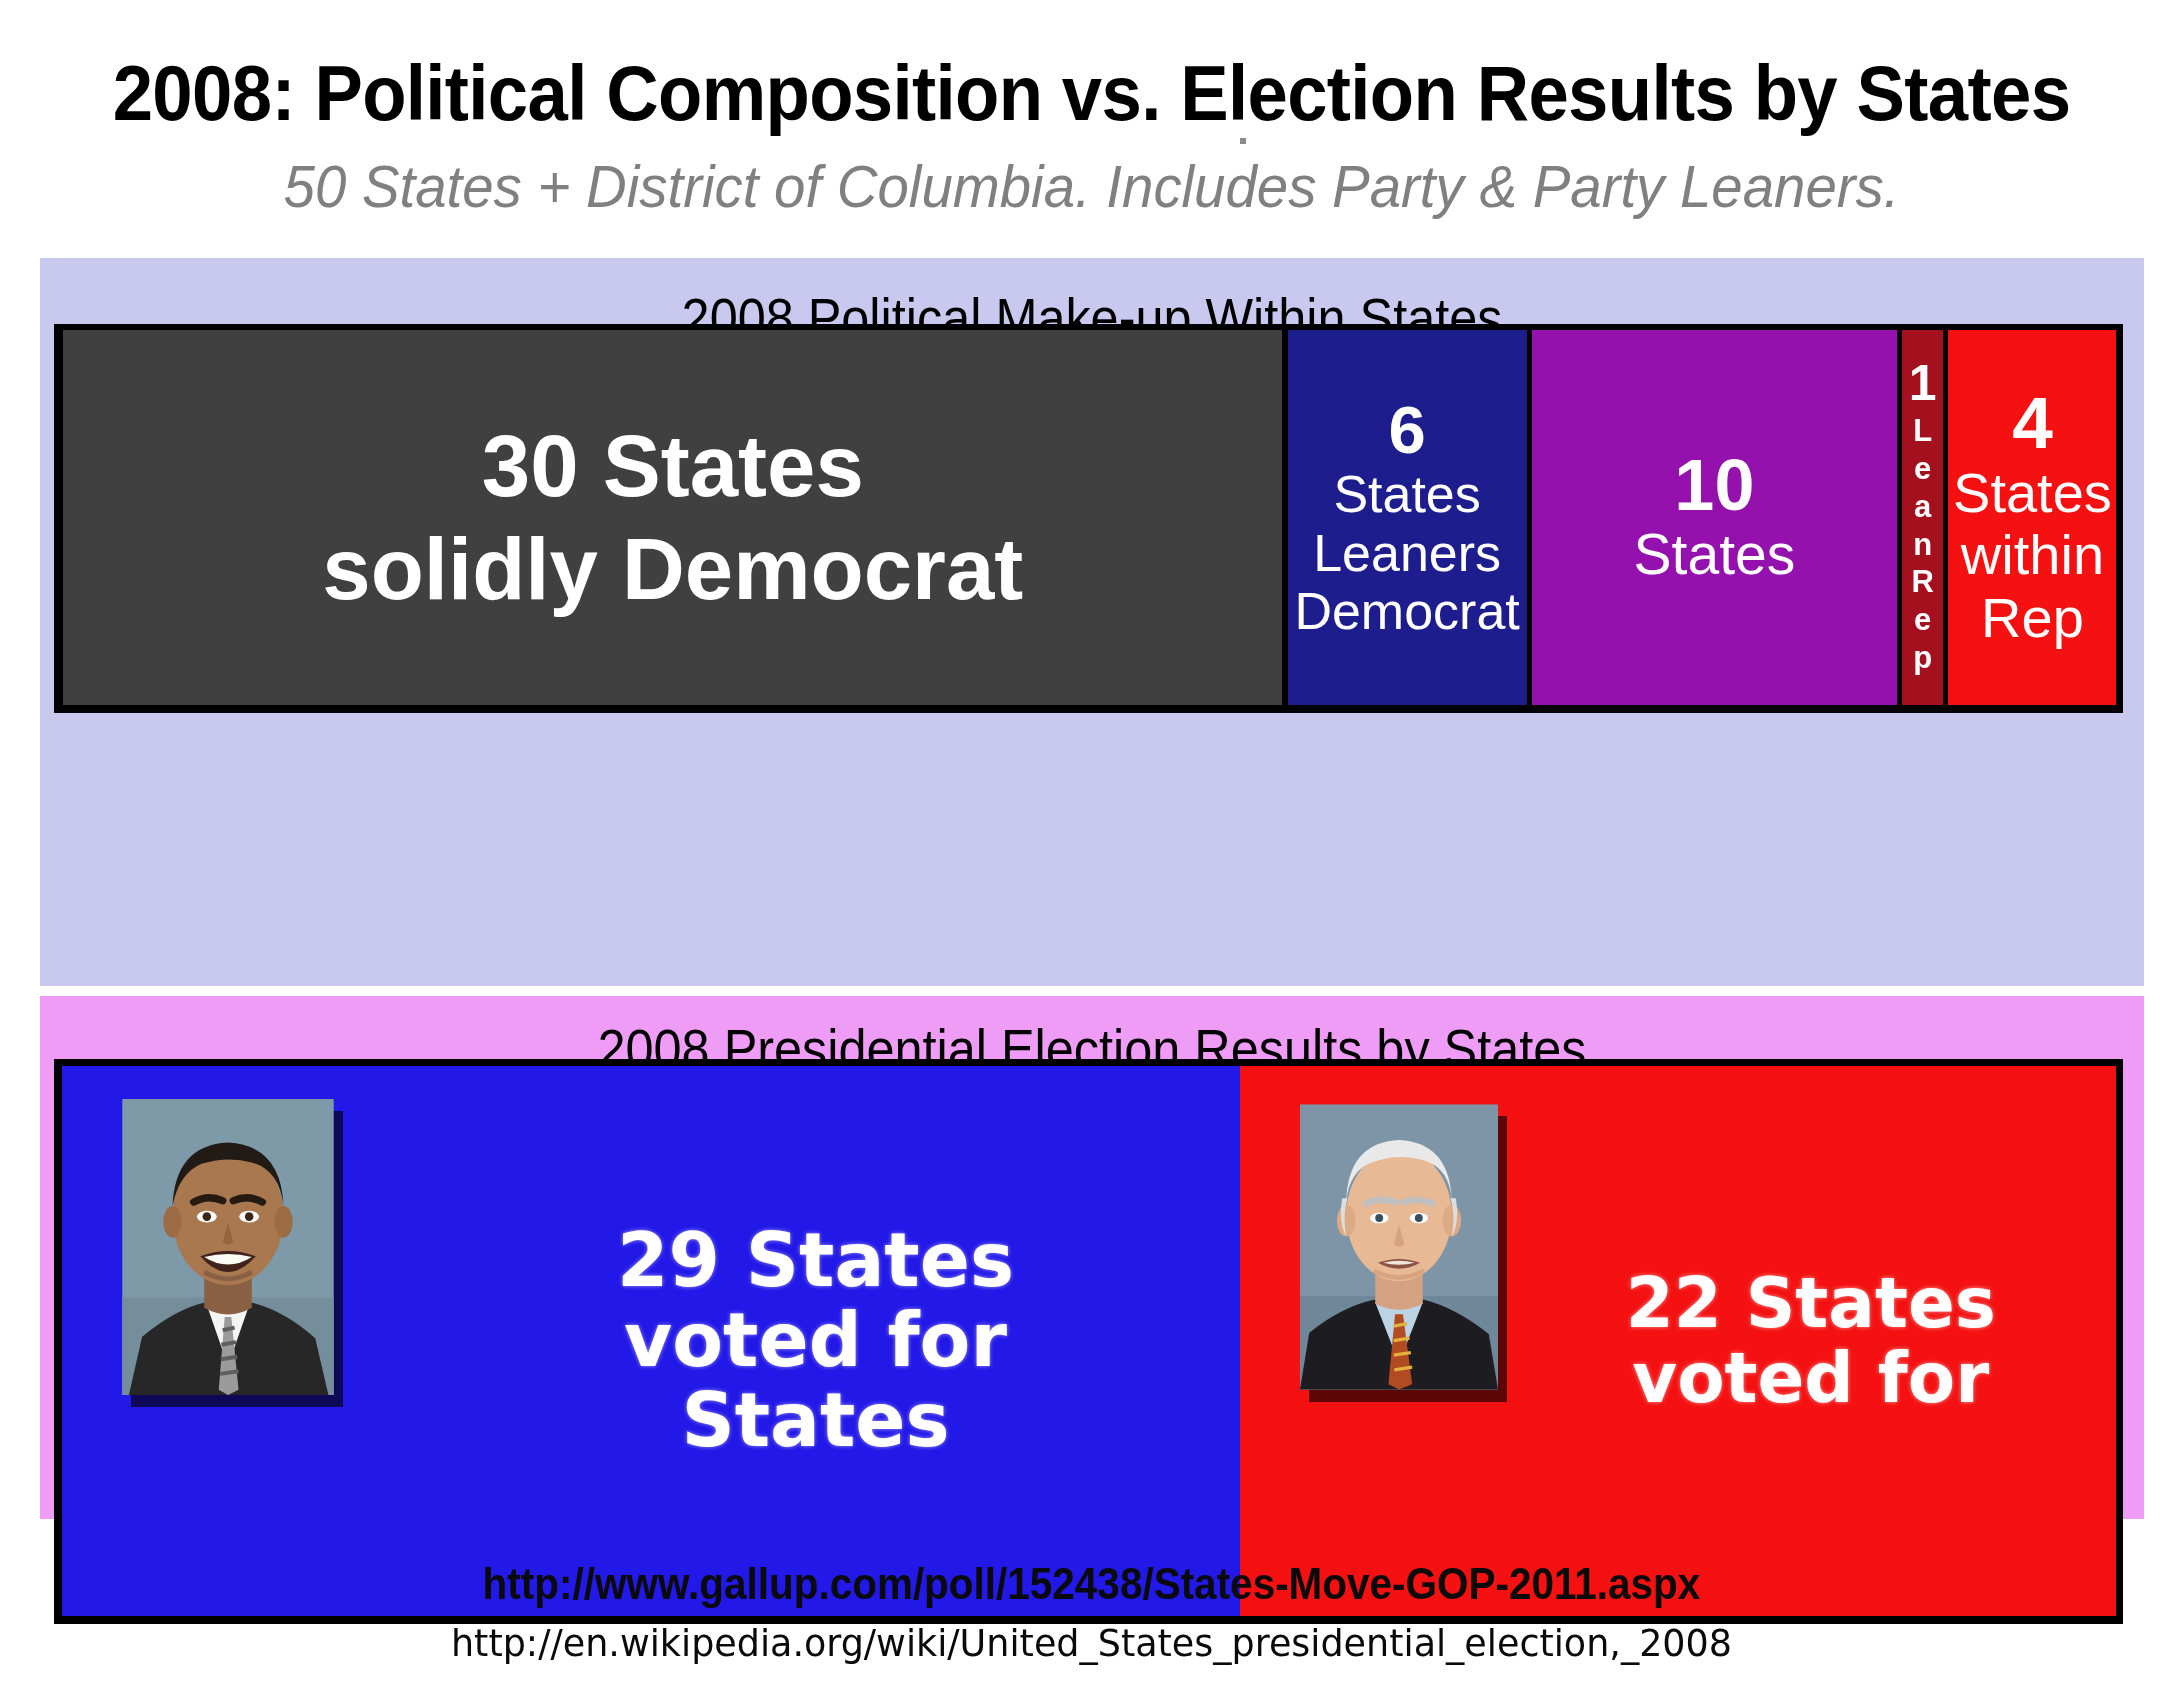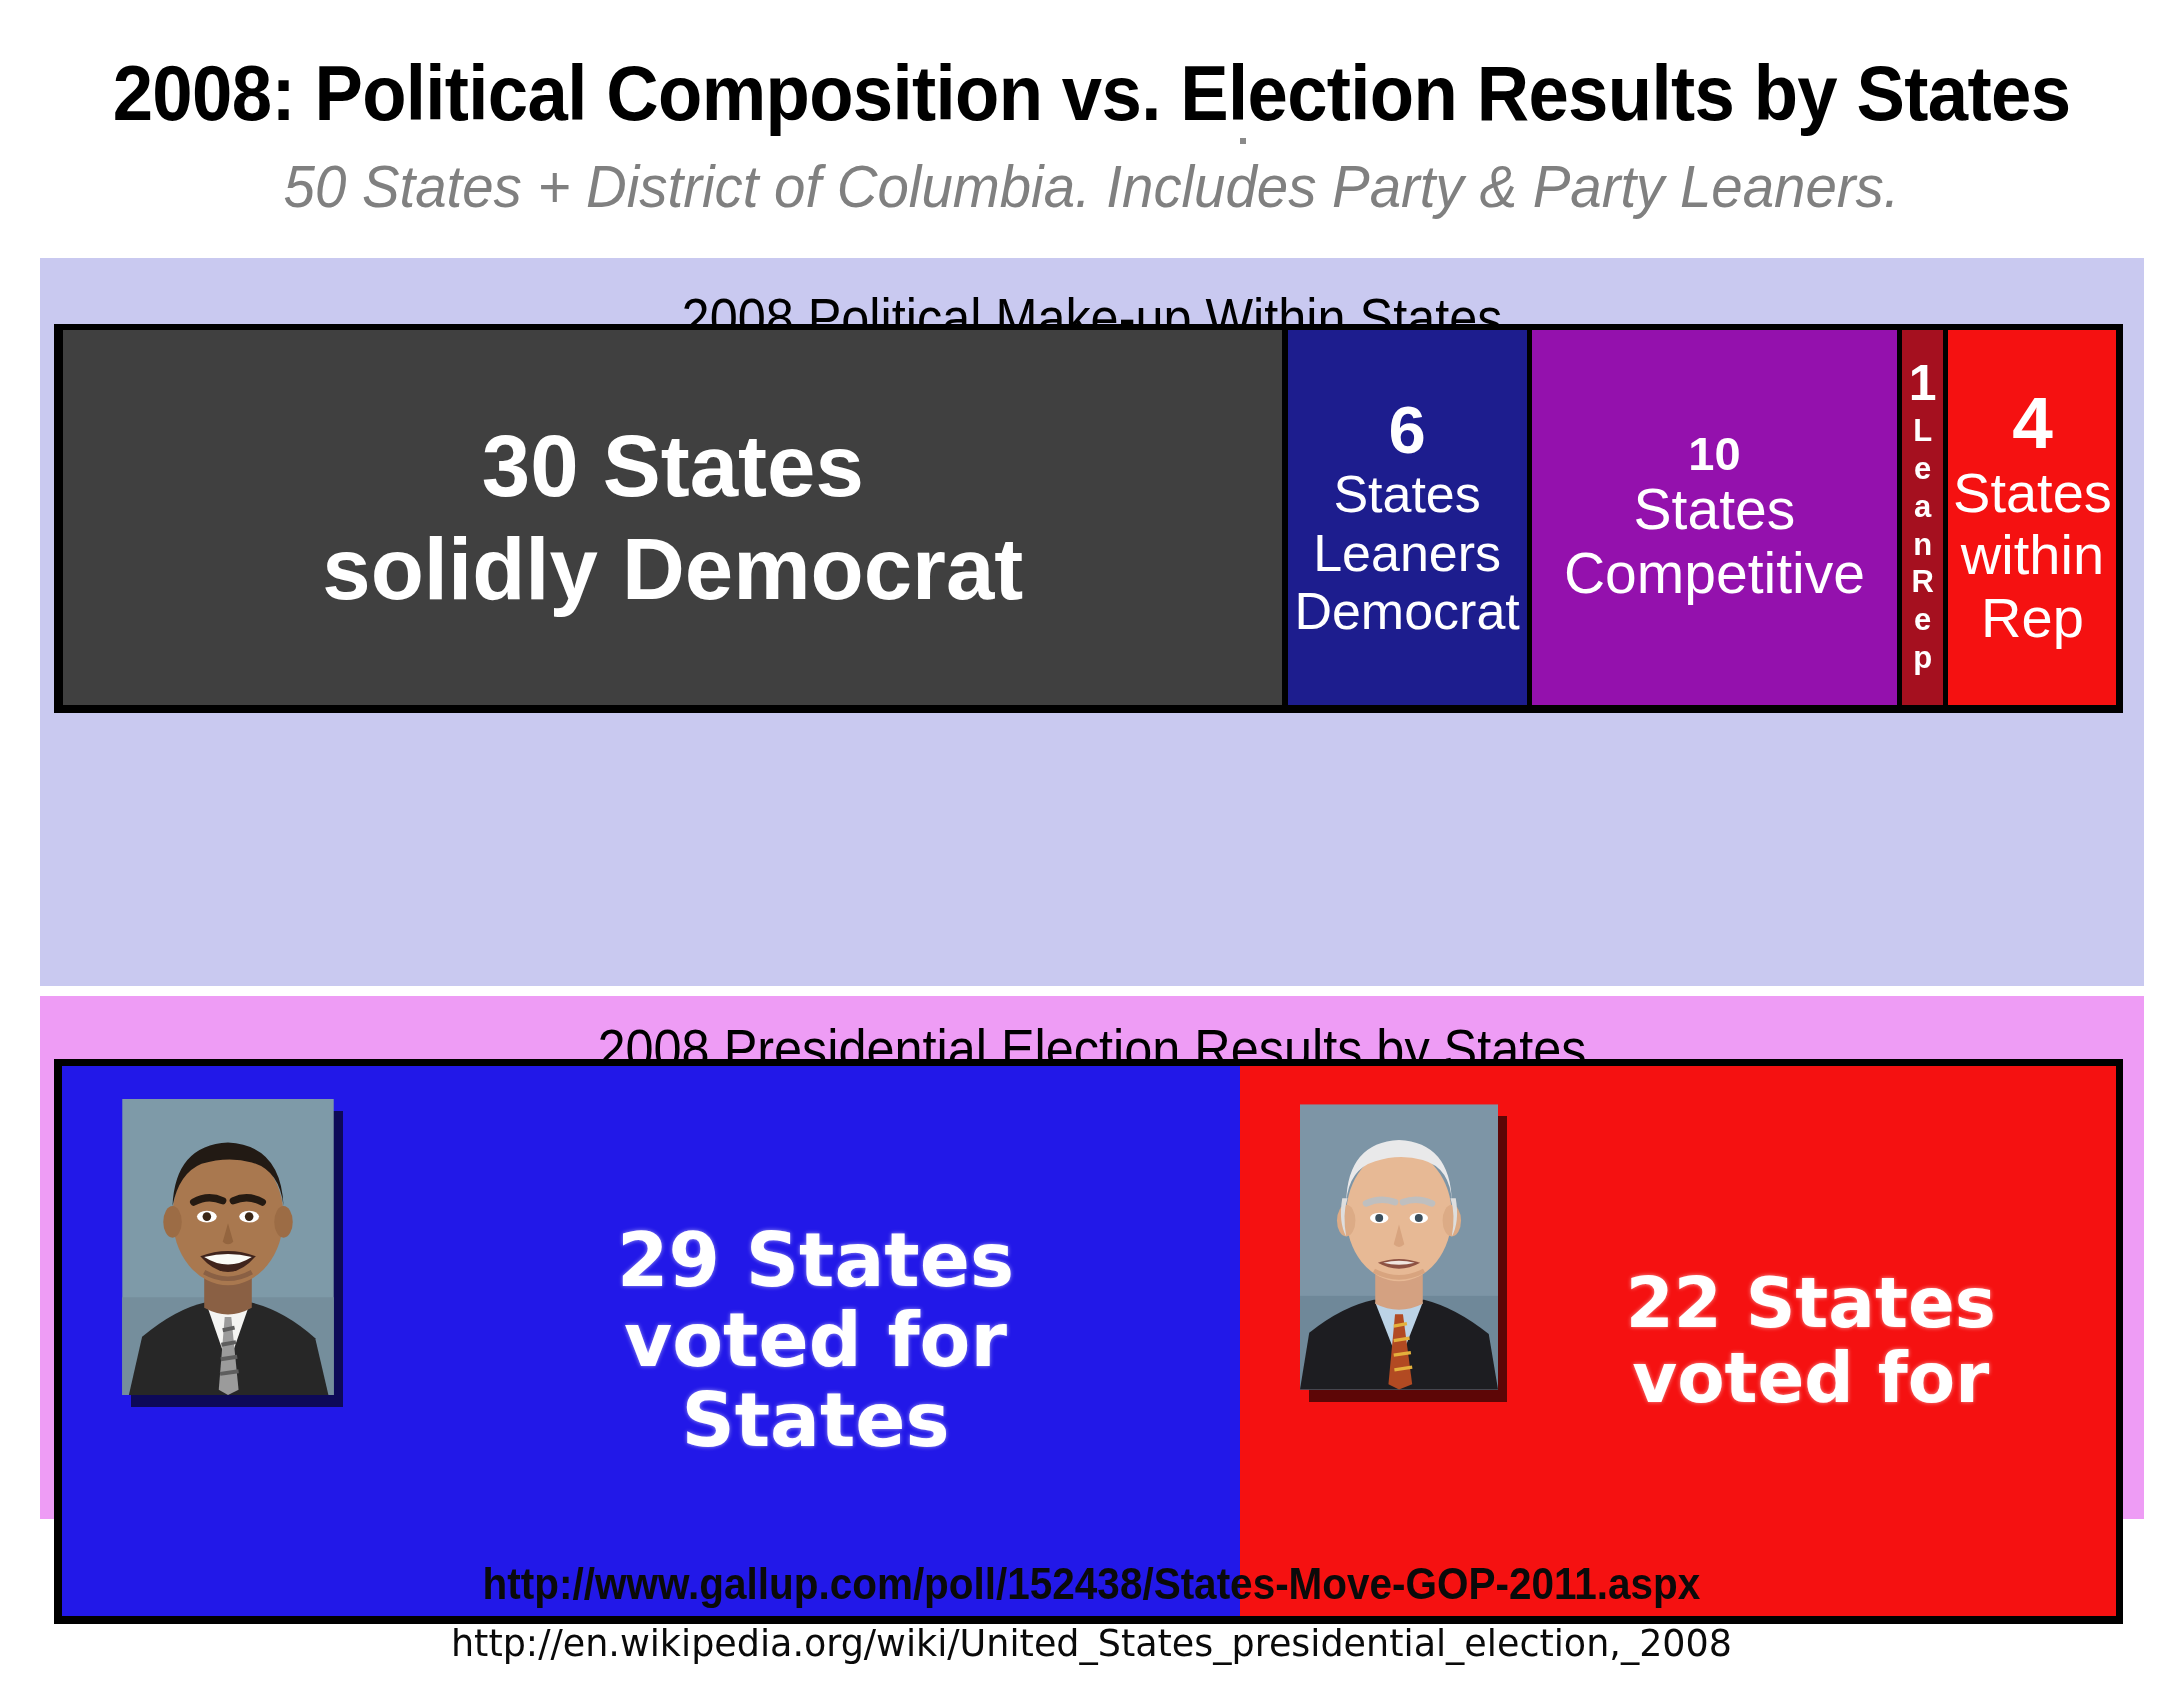--- a/index.html
+++ b/index.html
@@ -56,21 +56,21 @@
     overflow:hidden;
   }
   .seg .big{font-size:78px;font-weight:bold;}
   .seg .sml{font-size:56px;font-weight:bold;}
   #seg-solid-dem{ background:#404040; flex:0 0 1219px;}
   #seg-solid-dem .big{font-size:87px;line-height:1.18;}
   #seg-lean-dem{ background:#1d1d8e; flex:0 0 239px;}
   #seg-lean-dem .big{font-size:67px;line-height:1.05;}
   #seg-lean-dem .sml{font-size:52px;font-weight:normal;line-height:1.12;}
   #seg-competitive{ background:#9411ad; flex:0 0 365px;}
-  #seg-competitive .big{font-size:47px;line-height:1.05;}
+  #seg-competitive .big{font-size:72px;line-height:1.05;}
   #seg-competitive .sml{font-size:57px;font-weight:normal;line-height:1.12;}
   #seg-lean-rep{ background:#a5101f; flex:0 0 41px;}
   #seg-lean-rep .big{font-size:50px;line-height:1.0;margin-bottom:4px;}
   #seg-lean-rep .vert{font-size:31px;font-weight:bold;line-height:1.22;}
   #seg-solid-rep{ background:#f51111; flex:1 1 auto;}
   #seg-solid-rep .big{font-size:73px;line-height:1.05;}
   #seg-solid-rep .sml{font-size:56px;font-weight:normal;line-height:1.12;}
 
   
   #panel-results{
@@ -144,21 +144,20 @@
   <div class="seg" id="seg-lean-dem">
     <div class="big">6</div>
     <div class="sml">States</div>
     <div class="sml">Leaners</div>
     <div class="sml">Democrat</div>
   </div>
 
   <div class="seg" id="seg-competitive">
     <div class="big">10</div>
     <div class="sml">States</div>
-    <div class="sml">Competitive</div>
   </div>
 
   <div class="seg" id="seg-lean-rep">
     <div class="big">1</div>
     <div class="vert">
         <div>L</div>
         <div>e</div>
         <div>a</div>
         <div>n</div>
         <div>R</div>

